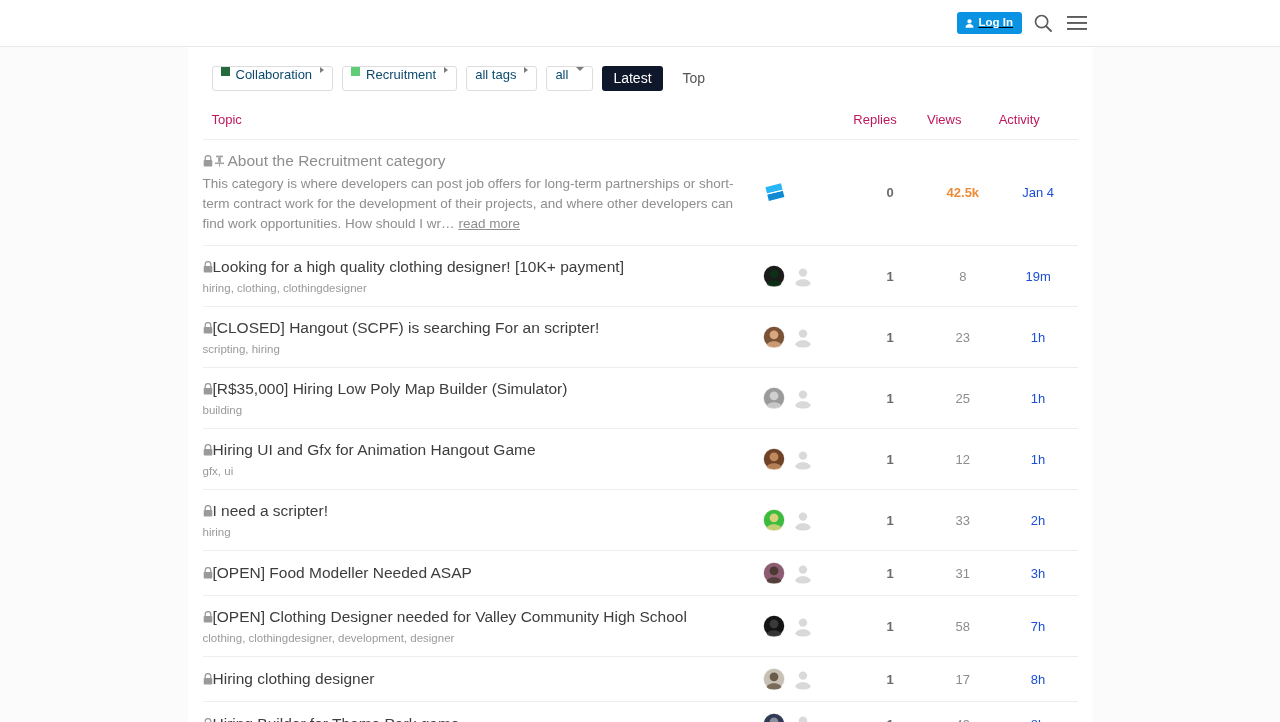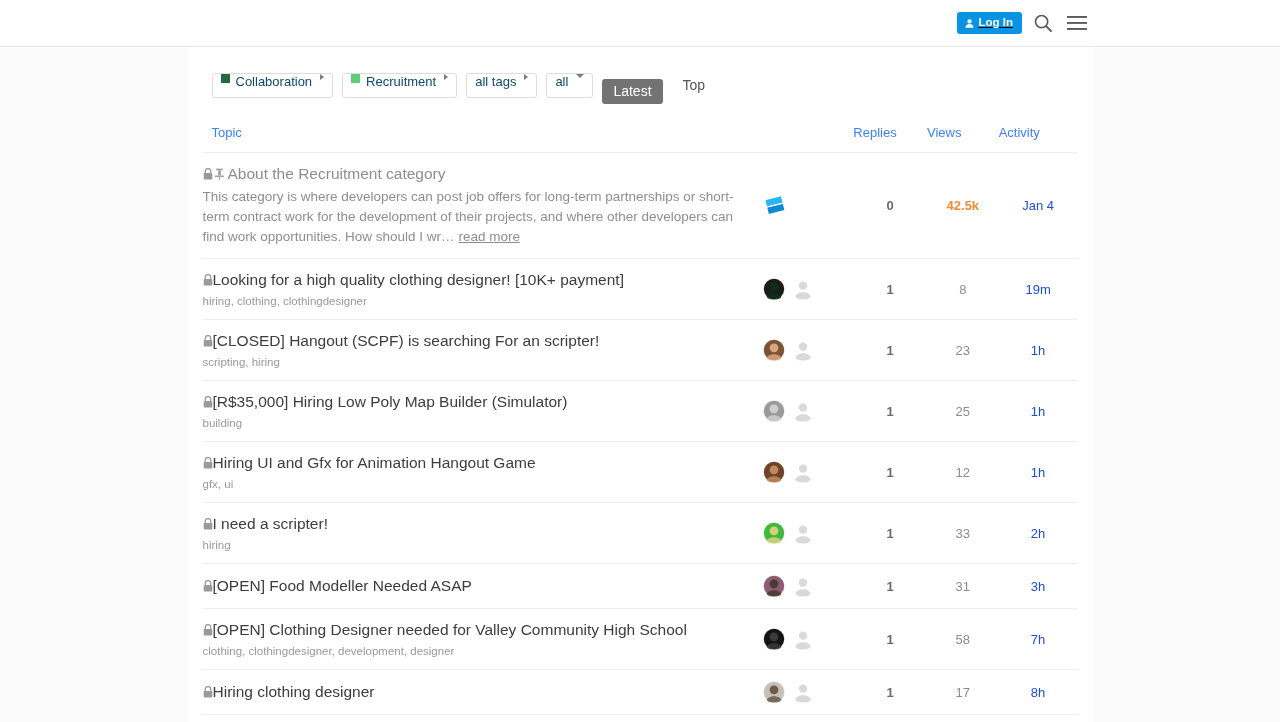--- a/index.html
+++ b/index.html
@@ -133,35 +133,34 @@
   .nav-pill {
     font-size: 14px;
     padding: 4px 11px;
     border-radius: 3px;
     cursor: pointer;
     color: #555555;
     line-height: 17px;
     white-space: nowrap;
   }
   .nav-pill.active {
-    background: #737373;
+    background: #0f172a;
     color: #ffffff;
-    margin-top: 13px;
   }
 
   
   table.topic-list {
     width: 100%;
     border-collapse: collapse;
     table-layout: fixed;
   }
   table.topic-list thead th {
     font-size: 13px;
     font-weight: normal;
-    color: #3b82f6;
+    color: #be185d;
     text-align: left;
     padding: 8px 0 12px 0;
     border-bottom: 1px solid #eeeeee;
   }
   th.c-topic { width: 546px; padding-left: 9px !important; }
   th.c-posters { width: 90px; }
   th.c-replies { width: 72px; text-align: right; }
   th.c-views   { width: 70px; text-align: center; }
   th.c-activity{ width: 77px; text-align: center; }
 

